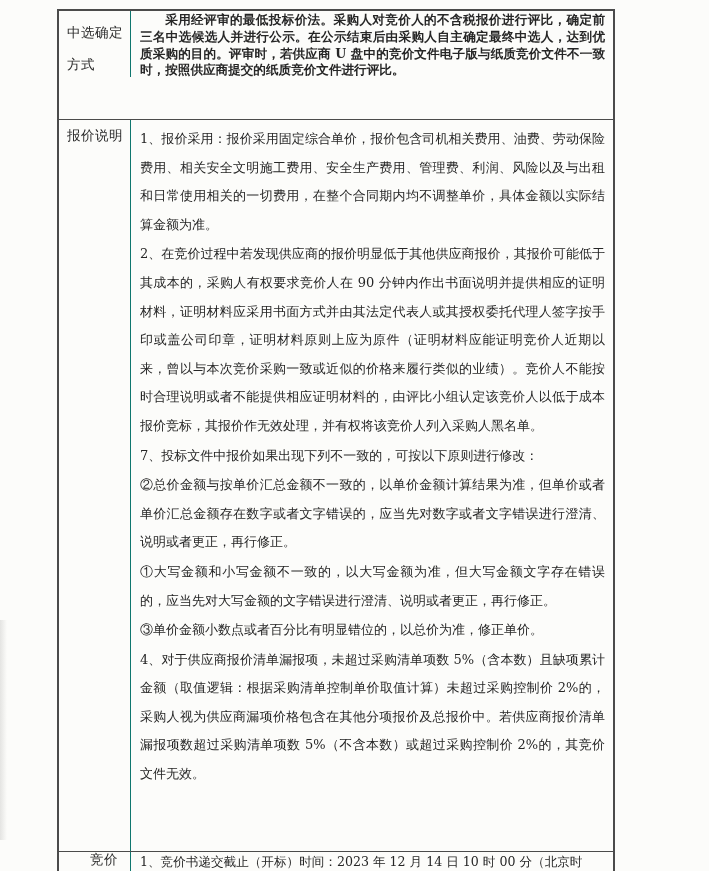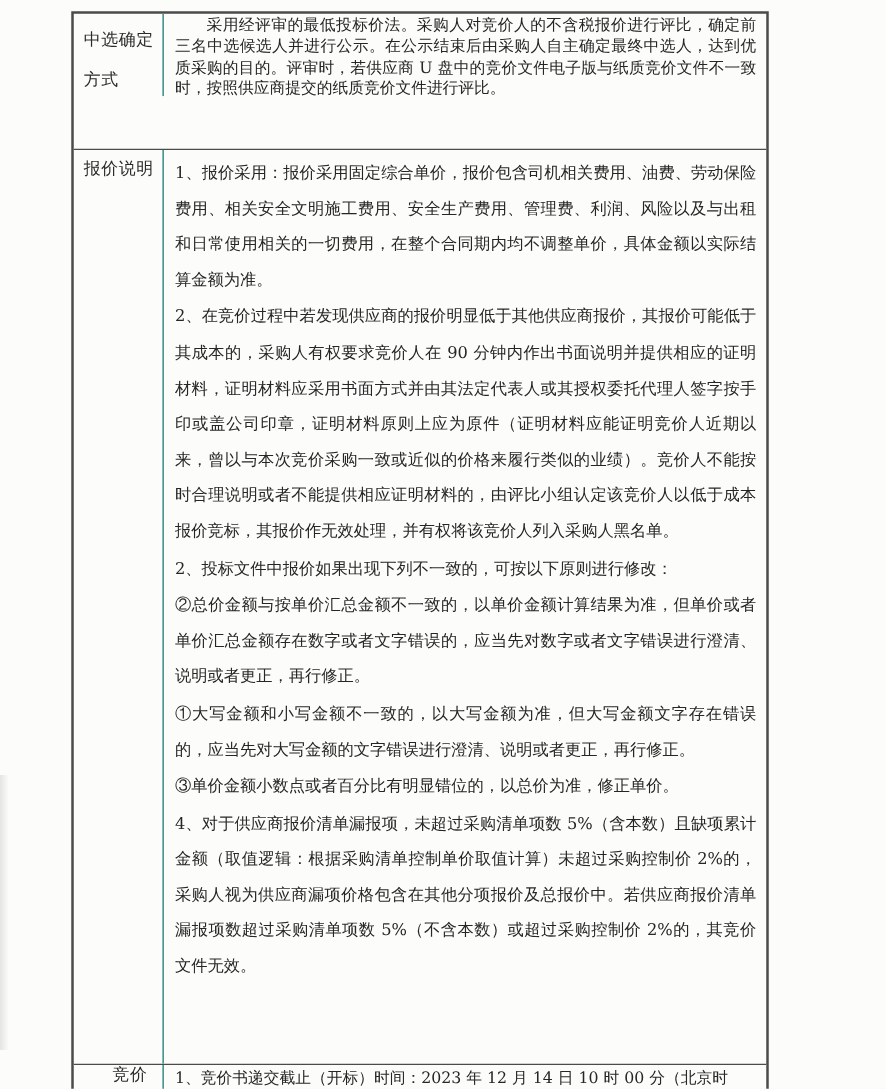--- a/index.html
+++ b/index.html
@@ -59,20 +59,21 @@
     padding-left: 31px;
   }
   .content {
     flex: 1;
     padding: 0 8px 0 9px;
   }
   .content-1 {
     font-size: 12.6px;
     line-height: 16.8px;
     padding-top: 1px;
+    font-weight: bold;
   }
   .content-1 p { margin: 0; text-indent: 2em; text-align: justify; }
   .content-2 {
     font-size: 13px;
     line-height: 28.6px;
     padding-top: 5px;
   }
   .content-2 p { margin: 0 0 1px 0; text-align: justify; }
   .content-3 {
     font-size: 12.6px;
@@ -98,21 +99,21 @@
       <div class="cell content content-1">
         <p>采用经评审的最低投标价法。采购人对竞价人的不含税报价进行评比，确定前三名中选候选人并进行公示。在公示结束后由采购人自主确定最终中选人，达到优质采购的目的。评审时，若供应商 U 盘中的竞价文件电子版与纸质竞价文件不一致时，按照供应商提交的纸质竞价文件进行评比。</p>
       </div>
     </div>
 
     <div class="row row-2">
       <div class="cell label label-center-top">报价说明</div>
       <div class="cell content content-2">
         <p>1、报价采用：报价采用固定综合单价，报价包含司机相关费用、油费、劳动保险费用、相关安全文明施工费用、安全生产费用、管理费、利润、风险以及与出租和日常使用相关的一切费用，在整个合同期内均不调整单价，具体金额以实际结算金额为准。</p>
         <p>2、在竞价过程中若发现供应商的报价明显低于其他供应商报价，其报价可能低于其成本的，采购人有权要求竞价人在 90 分钟内作出书面说明并提供相应的证明材料，证明材料应采用书面方式并由其法定代表人或其授权委托代理人签字按手印或盖公司印章，证明材料原则上应为原件（证明材料应能证明竞价人近期以来，曾以与本次竞价采购一致或近似的价格来履行类似的业绩）。竞价人不能按时合理说明或者不能提供相应证明材料的，由评比小组认定该竞价人以低于成本报价竞标，其报价作无效处理，并有权将该竞价人列入采购人黑名单。</p>
-        <p>2、投标文件中报价如果出现下列不一致的，可按以下原则进行修改：</p>
+        <p>7、投标文件中报价如果出现下列不一致的，可按以下原则进行修改：</p>
         <p>②总价金额与按单价汇总金额不一致的，以单价金额计算结果为准，但单价或者单价汇总金额存在数字或者文字错误的，应当先对数字或者文字错误进行澄清、说明或者更正，再行修正。</p>
         <p>①大写金额和小写金额不一致的，以大写金额为准，但大写金额文字存在错误的，应当先对大写金额的文字错误进行澄清、说明或者更正，再行修正。</p>
         <p>③单价金额小数点或者百分比有明显错位的，以总价为准，修正单价。</p>
         <p>4、对于供应商报价清单漏报项，未超过采购清单项数 5%（含本数）且缺项累计金额（取值逻辑：根据采购清单控制单价取值计算）未超过采购控制价 2%的，采购人视为供应商漏项价格包含在其他分项报价及总报价中。若供应商报价清单漏报项数超过采购清单项数 5%（不含本数）或超过采购控制价 2%的，其竞价文件无效。</p>
       </div>
     </div>
 
     <div class="row row-3">
       <div class="cell label label-middle">竞价书提交</div>
       <div class="cell content content-3">

